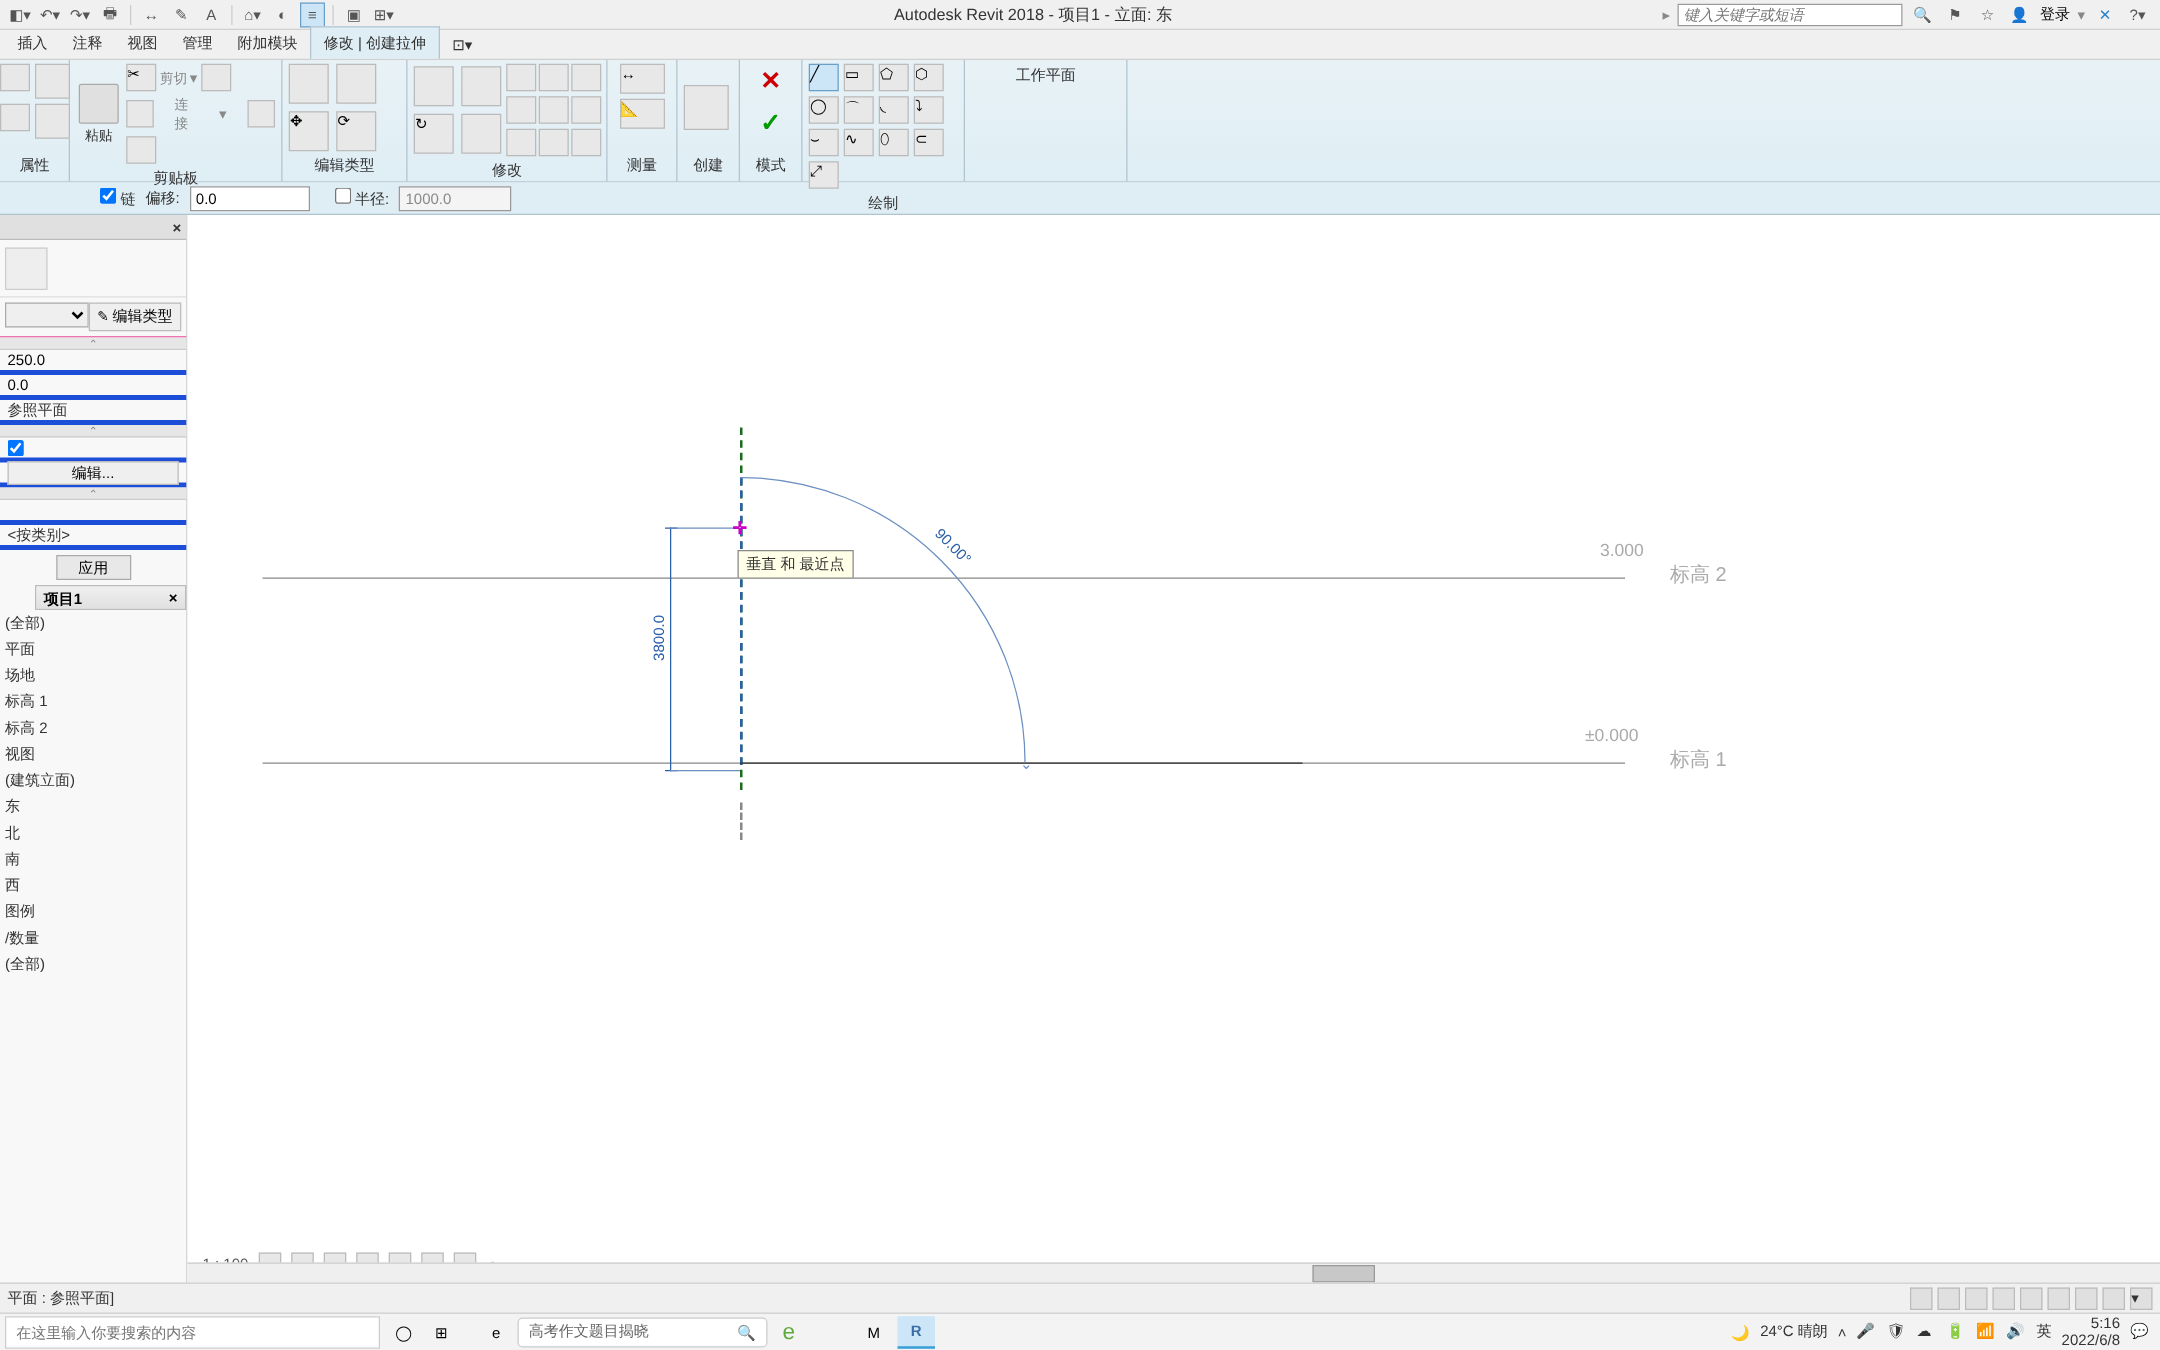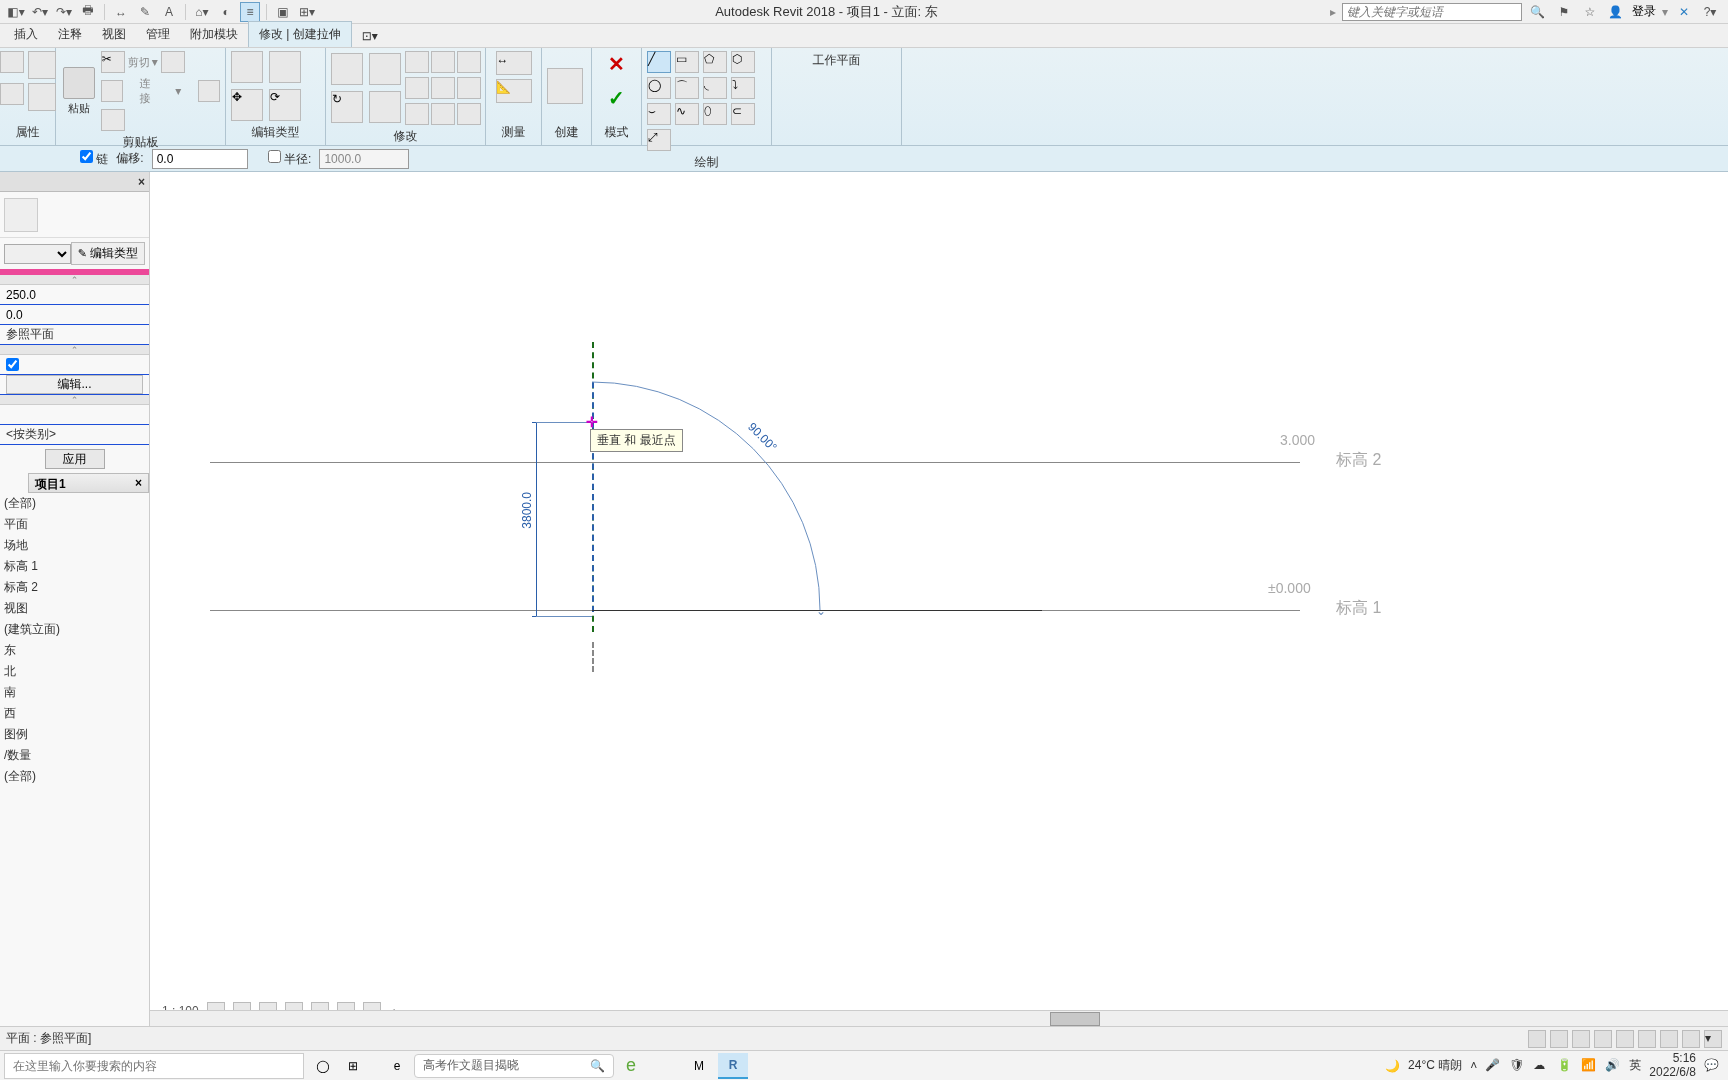--- a/index.html
+++ b/index.html
@@ -40,21 +40,21 @@
 .optbar input[type=text] { height: 20px; border: 1px solid #999; padding: 0 4px; background: #fff; }
 .optbar label { color: #333; }
 
 
 .main { position: absolute; top: 172px; left: 0; right: 0; bottom: 54px; display: flex; }
 
 
 .leftcol { width: 150px; display: flex; flex-direction: column; background: #f8f8f8; border-right: 1px solid #ccc; }
 .panelhdr { height: 20px; background: #e0e0e0; border-bottom: 1px solid #bbb; display: flex; justify-content: flex-end; align-items: center; padding: 0 4px; }
 .panelhdr .x { cursor: pointer; color: #333; font-weight: bold; }
-.prop-row { height: 20px; border-bottom: 1px solid #1d4ed8; padding: 2px 6px; color: #333; display: flex; align-items: center; }
+.prop-row { height: 20px; border-bottom: 4px solid #1d4ed8; padding: 2px 6px; color: #333; display: flex; align-items: center; }
 .prop-input { border: none; background: transparent; width: 100%; }
 .edit-type-btn { background: #efefef; border: 1px solid #bbb; padding: 2px 6px; cursor: pointer; font-size: 11px; }
 .apply-btn { width: 60px; height: 20px; background: #e8e8e8; border: 1px solid #aaa; cursor: pointer; margin: 4px auto; display: block; }
 .browser { flex: 1; overflow: auto; }
 .browser-hdr { height: 20px; background: linear-gradient(#f0f0f0,#e0e0e0); border: 1px solid #bbb; padding: 2px 6px; font-weight: bold; display:flex; justify-content:space-between;margin-left:28px; }
 .tree-item { padding: 2px 4px; color: #333; cursor: pointer; }
 
 
 .canvas-wrap { flex: 1; position: relative; background: #fff; }
 .canvas { position: absolute; inset: 0; }
@@ -284,21 +284,21 @@
 </div>
 
 <div class="main">
   <div class="leftcol">
     <div class="panelhdr">
         <span class="x">×</span>
       </div>
     <div style="height:46px;border-bottom:1px solid #ddd;display:flex;align-items:center;padding:4px">
       <div style="width:34px;height:34px;background:#eee;border:1px solid #ccc"></div>
     </div>
-    <div style="display:flex;align-items:center;padding:4px;border-bottom:6px solid #ec4899">
+    <div style="display:flex;align-items:flex-start;padding:4px;border-bottom:1px solid #ec4899">
       <select style="flex:1;height:20px;border:1px solid #aaa"></select>
       <button class="edit-type-btn">✎ <span>编辑类型</span></button>
     </div>
     <div style="position:relative">
       <div style="height:10px;background:#e6e6e6;border-bottom:1px solid #ccc;text-align:center;font-size:9px;color:#888">⌃</div>
       <div class="prop-row">
           <input class="prop-input" value="250.0" style="">
         </div>
       <div class="prop-row">
           <input class="prop-input" value="0.0" style="">
@@ -361,21 +361,21 @@
       <div class="arc-text" style="top:258px;left:595px">90.00°</div>
 
       <div class="dim-line" style="top:250px;left:386px;height:195px"></div>
       <div class="dim-mark" style="top:250px;left:382px"></div>
       <div class="dim-mark" style="top:444px;left:382px"></div>
       <div style="position:absolute;top:250px;left:386px;width:56px;border-top:1px solid #6a8fc0"></div>
       <div style="position:absolute;top:444px;left:386px;width:56px;border-top:1px solid #6a8fc0"></div>
       <div class="dim-text" style="top:320px;left:370px">3800.0</div>
 
       <div class="snap-cross" style="top:242px;left:436px">✛</div>
-      <div class="tooltip" style="top:257px;left:440px">垂直 和 最近点</div>
+      <div class="tooltip" style="top:268px;left:440px">垂直 和 最近点</div>
 
       <div style="position:absolute;top:432px;left:666px;width:8px;height:8px;color:#6a8fc0">⌄</div>
     </div>
 
     <div class="view-controls">
       <span>1 : 100</span>
       <div class="vc-btn"></div>
       <div class="vc-btn"></div>
       <div class="vc-btn"></div>
       <div class="vc-btn"></div>

